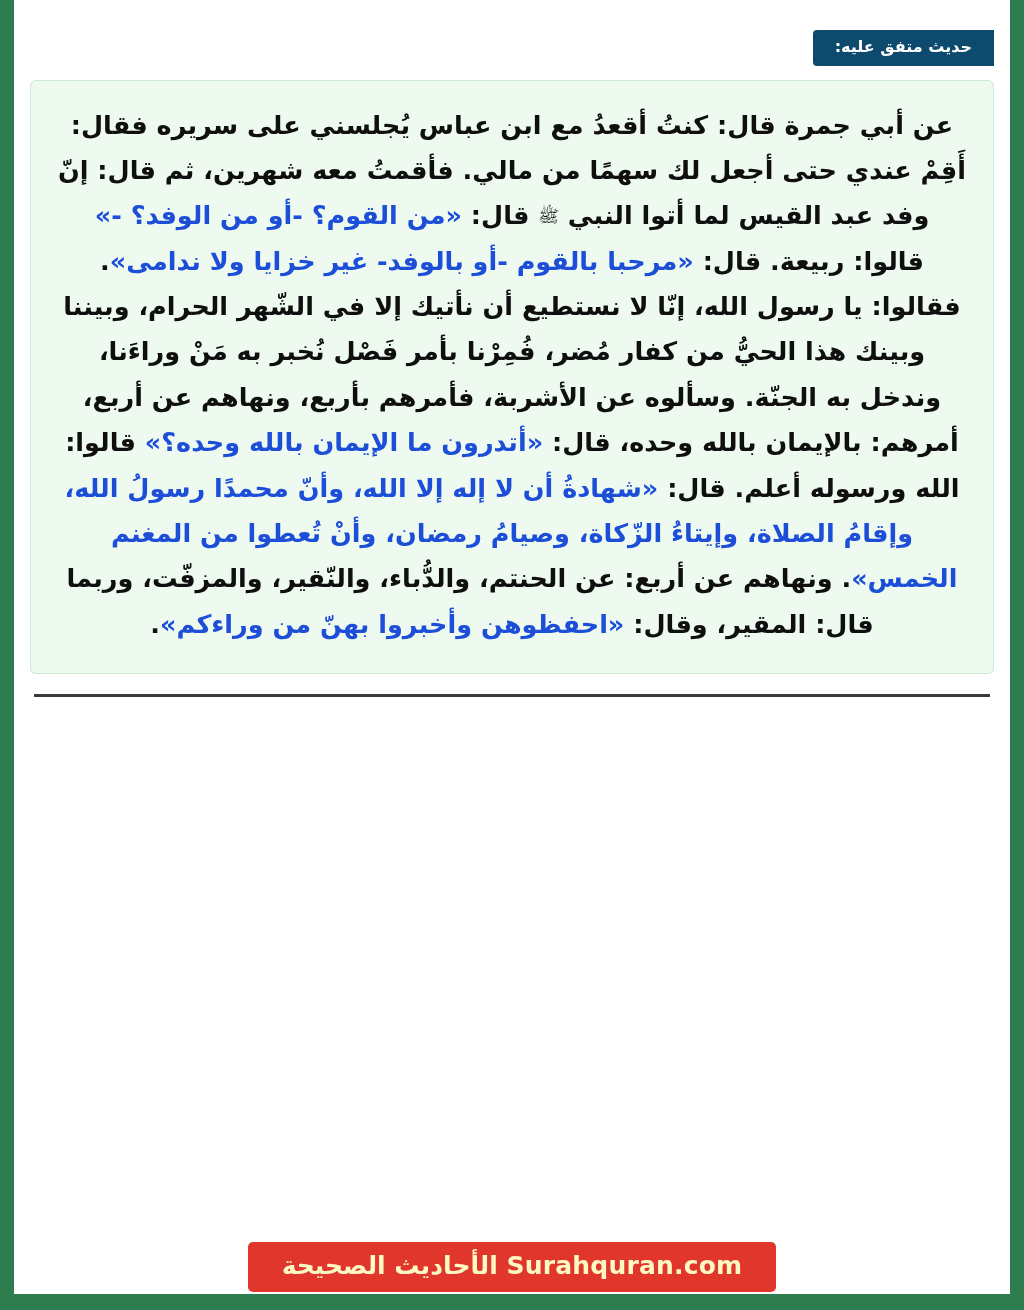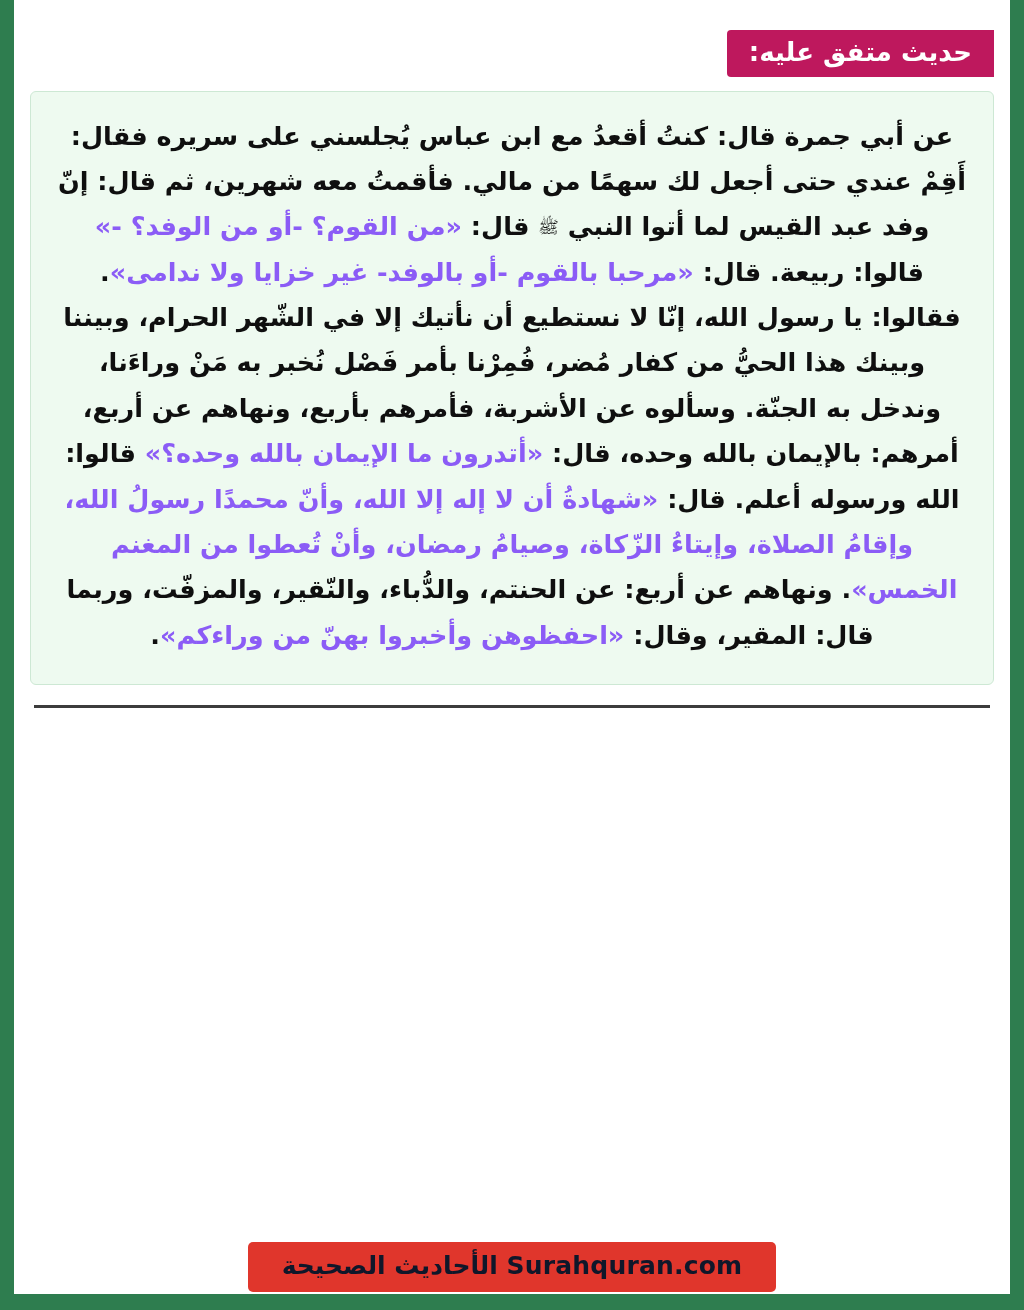--- a/index.html
+++ b/index.html
@@ -49,23 +49,23 @@
     box-sizing: border-box;
   }
 
   
   .header-row {
     display: flex;
     justify-content: flex-start;
     margin-bottom: 14px;
   }
   .header-tag {
-    background: #be185d;
+    background: #0c4a6e;
     color: #ffffff;
-    font-size: 26px;
+    font-size: 16px;
     font-weight: bold;
     padding: 8px 22px 10px 22px;
     border-radius: 4px 0 0 4px;
     line-height: 1.1;
     white-space: nowrap;
   }
 
   
   .hadith-box {
     background: #eefaf0;
@@ -75,21 +75,21 @@
     color: #0f0f0f;
     font-size: 25.5px;
     font-weight: bold;
     line-height: 1.78;
     text-align: center;
   }
   .hadith-box p {
     margin: 0;
   }
   .hl-blue {
-    color: #8b5cf6;
+    color: #1d4ed8;
   }
   .sm-glyph {
     font-size: 17px;
     font-weight: normal;
     vertical-align: 2px;
   }
 
   
   .divider {
     border: 0;
@@ -115,21 +115,21 @@
   .footer-row {
     position: absolute;
     left: 0;
     right: 0;
     bottom: 18px;
     display: flex;
     justify-content: center;
   }
   .footer-badge {
     background: #e0362c;
-    color: #0f172a;
+    color: #fef9c3;
     font-size: 25px;
     font-weight: bold;
     padding: 9px 34px 12px 34px;
     border-radius: 5px;
     white-space: nowrap;
     letter-spacing: 0.2px;
   }
   .footer-badge .site {
     direction: ltr;
     display: inline-block;

